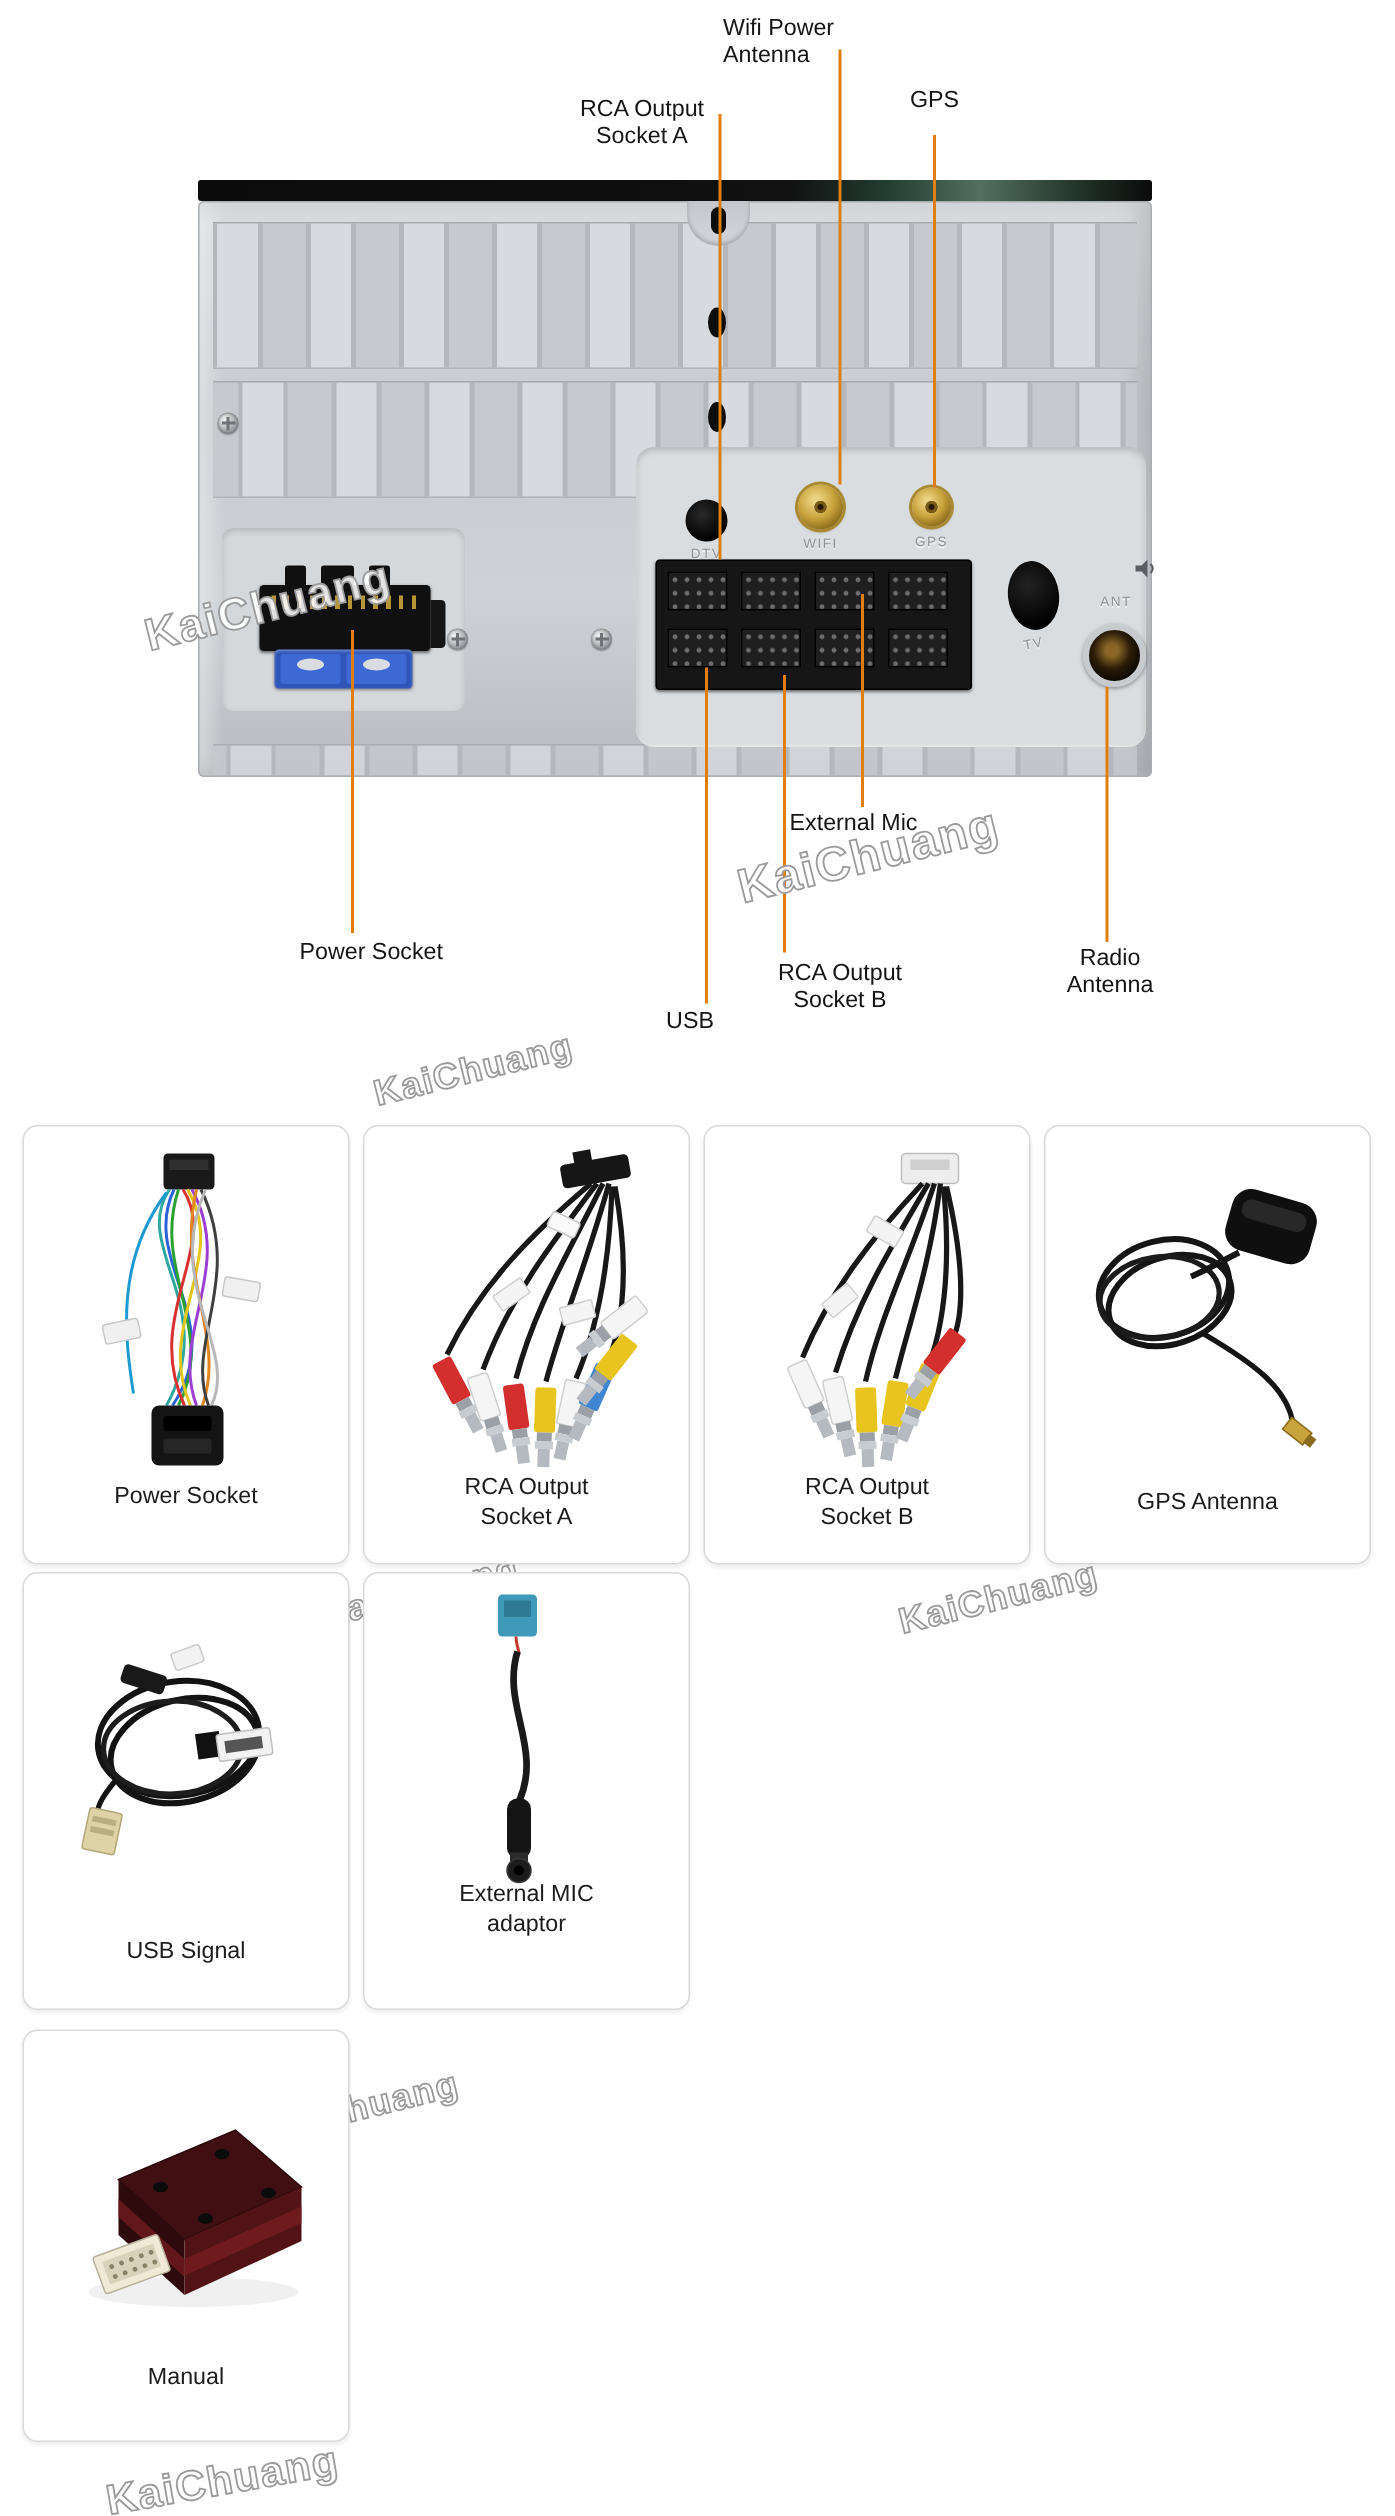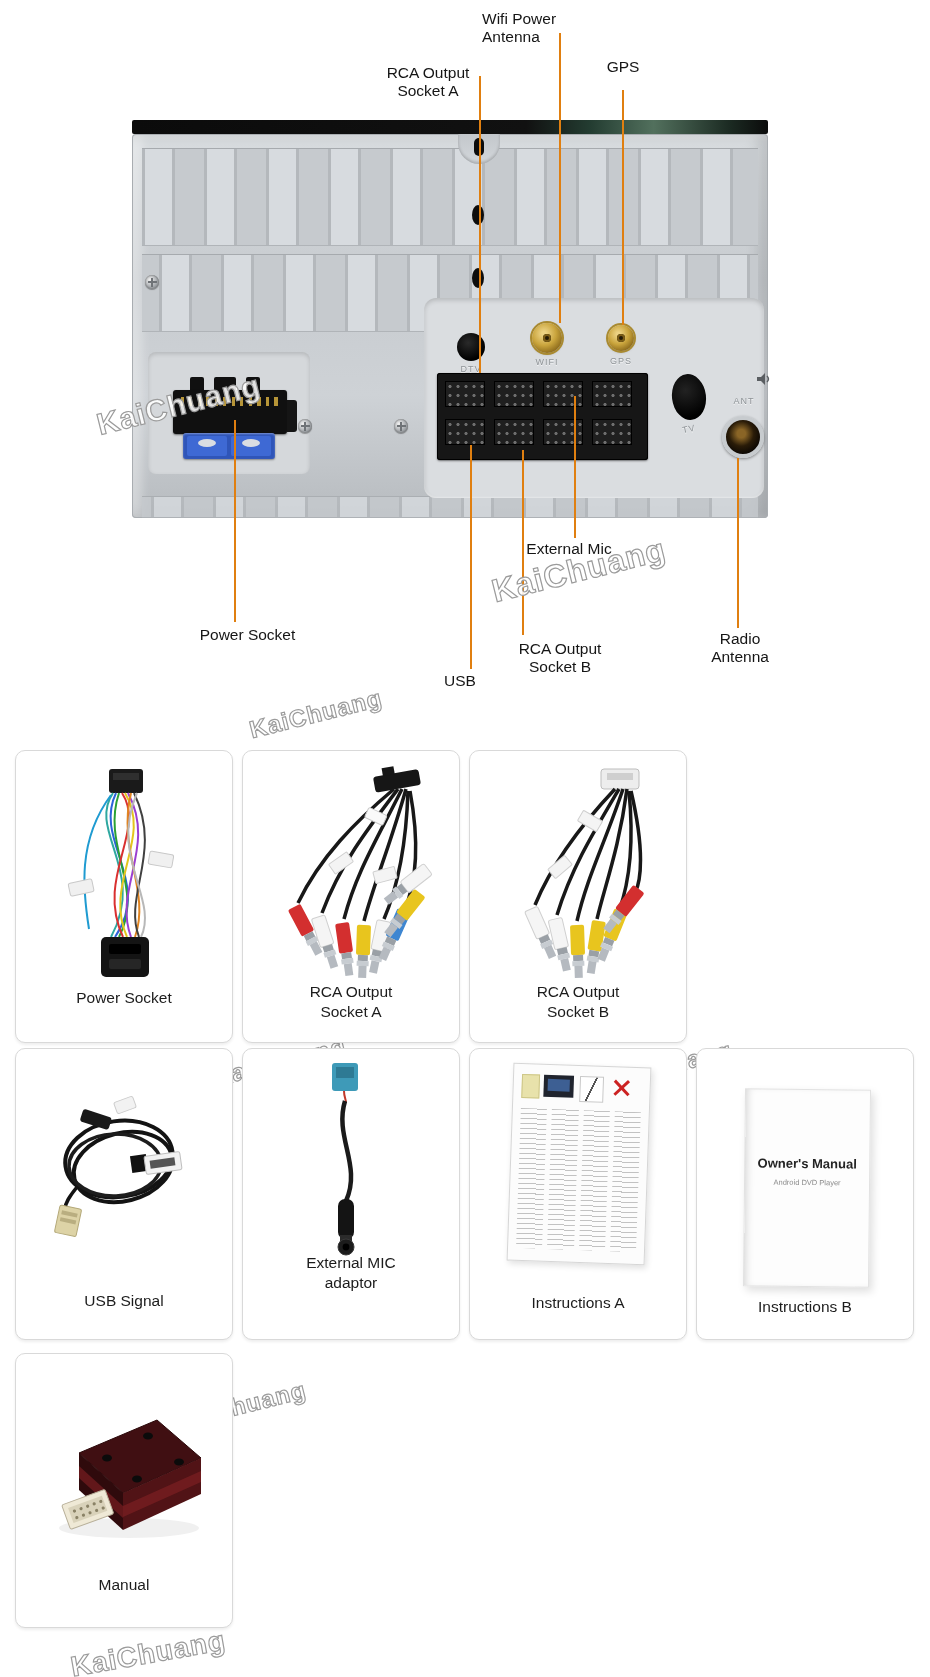--- a/index.html
+++ b/index.html
@@ -346,20 +346,38 @@
       <g transform="translate(156,128) rotate(38)">
           <rect x="-7" y="0" width="14" height="30" rx="2" fill="#d32f2f"></rect>
           <rect x="-5" y="30" width="10" height="6" fill="#9aa0a6"></rect>
           <rect x="-6" y="36" width="12" height="5" fill="#c7ccd1"></rect>
           <rect x="-4" y="41" width="8" height="12" fill="#b5bac0"></rect>
         </g>
     </svg>
     <div class="caption wrap" style="bottom:20px;">RCA Output Socket B</div>
   </div>
 
+  <div class="card row1 cx4">
+    <svg class="art" width="190" height="230" viewBox="0 0 190 230">
+      <ellipse cx="66" cy="98" rx="44" ry="32" transform="rotate(-14 66 98)" stroke="#151515" stroke-width="4" fill="none"></ellipse>
+      <ellipse cx="70" cy="106" rx="42" ry="29" transform="rotate(-18 70 106)" stroke="#151515" stroke-width="4" fill="none"></ellipse>
+      <ellipse cx="63" cy="104" rx="40" ry="27" transform="rotate(-8 63 104)" stroke="#1c1c1c" stroke-width="3.5" fill="none"></ellipse>
+      <g transform="rotate(16 138 58)">
+        <rect x="108" y="36" width="58" height="42" rx="13" fill="#0f0f0f"></rect>
+        <rect x="115" y="43" width="44" height="13" rx="6" fill="#282828"></rect>
+      </g>
+      <path d="M116,74 C100,82 94,86 84,90" stroke="#151515" stroke-width="4" fill="none"></path>
+      <path d="M92,128 C126,148 148,164 152,188" stroke="#151515" stroke-width="3.5" fill="none"></path>
+      <g transform="rotate(38 156 194)">
+        <rect x="146" y="189" width="17" height="10" fill="#c9a43c" stroke="#8a6a1c"></rect>
+        <rect x="162" y="190.5" width="6" height="7" fill="#8a6a1c"></rect>
+      </g>
+    </svg>
+    <div class="caption" style="bottom:30px;">GPS Antenna</div>
+  </div>
 
   <div class="card row2 cx1">
     <svg class="art" width="190" height="230" viewBox="0 0 190 230">
       <ellipse cx="90" cy="100" rx="54" ry="38" transform="rotate(-8 90 100)" stroke="#131313" stroke-width="4" fill="none"></ellipse>
       <ellipse cx="94" cy="108" rx="50" ry="34" transform="rotate(-14 94 108)" stroke="#131313" stroke-width="4" fill="none"></ellipse>
       <ellipse cx="86" cy="106" rx="46" ry="31" transform="rotate(-2 86 106)" stroke="#1d1d1d" stroke-width="3.5" fill="none"></ellipse>
       <rect x="52" y="54" width="30" height="13" rx="3" fill="#191919" transform="rotate(18 67 60)"></rect>
       <rect x="102" y="96" width="16" height="17" fill="#111" transform="rotate(-8 110 104)"></rect>
       <g transform="rotate(-8 134 104)">
         <rect x="116" y="95" width="36" height="18" rx="2" fill="#f2f2f2" stroke="#bfbfbf"></rect>
@@ -383,48 +401,21 @@
       <path d="M88,36 C88,42 90,44 90,48" stroke="#c0392b" stroke-width="2" fill="none"></path>
       <path d="M89,46 C78,82 106,110 90,146" stroke="#1a1a1a" stroke-width="4.5" fill="none"></path>
       <rect x="82" y="144" width="16" height="40" rx="7" fill="#141414"></rect>
       <rect x="84" y="180" width="12" height="6" fill="#2b2b2b"></rect>
       <circle cx="90" cy="192" r="8" fill="#1c1c1c" stroke="#3a3a3a"></circle>
       <circle cx="90" cy="192" r="3.4" fill="#000"></circle>
     </svg>
     <div class="caption wrap" style="bottom:46px;margin-top:16px;">External MIC adaptor</div>
   </div>
 
-  <div class="card row2 cx3">
-    <div class="sheetA">
-      <div class="thumbs">
-        <div class="th th1"></div>
-        <div class="th th2"></div>
-        <div class="th th3"></div>
-        <div class="th th4">
-            <i></i>
-            <i></i>
-          </div>
-      </div>
-      <div class="colwrap">
-        <div class="col"></div>
-          <div class="col"></div>
-          <div class="col"></div>
-          <div class="col"></div>
-      </div>
-    </div>
-    <div class="caption" style="bottom:26px;">Instructions A</div>
-  </div>
-
-  <div class="card row2 cx4">
-    <div class="bookB">
-      <div class="t">Owner's Manual</div>
-      <div class="st">Android DVD Player</div>
-    </div>
-    <div class="caption" style="bottom:22px;">Instructions B</div>
-  </div>
+
 
   <div class="card row3 cx1">
     <svg class="art" style="top:24px;" width="190" height="190" viewBox="0 0 190 190">
       <ellipse cx="100" cy="150" rx="70" ry="10" fill="#000" opacity="0.06"></ellipse>
       <polygon points="50,75 128,42 172,80 94,115" fill="#400f12" stroke="#2a080a" stroke-width="1"></polygon>
       <polygon points="50,75 94,115 94,152 50,112" fill="#2f0a0c"></polygon>
       <polygon points="50,88 94,128 94,140 50,100" fill="#6b1a1d" opacity="0.85"></polygon>
       <polygon points="94,115 172,80 172,116 94,152" fill="#511316"></polygon>
       <polygon points="94,128 172,93 172,104 94,139" fill="#7a1f22" opacity="0.75"></polygon>
       <ellipse cx="78" cy="80" rx="5" ry="3.5" fill="#0b0b0b"></ellipse>

